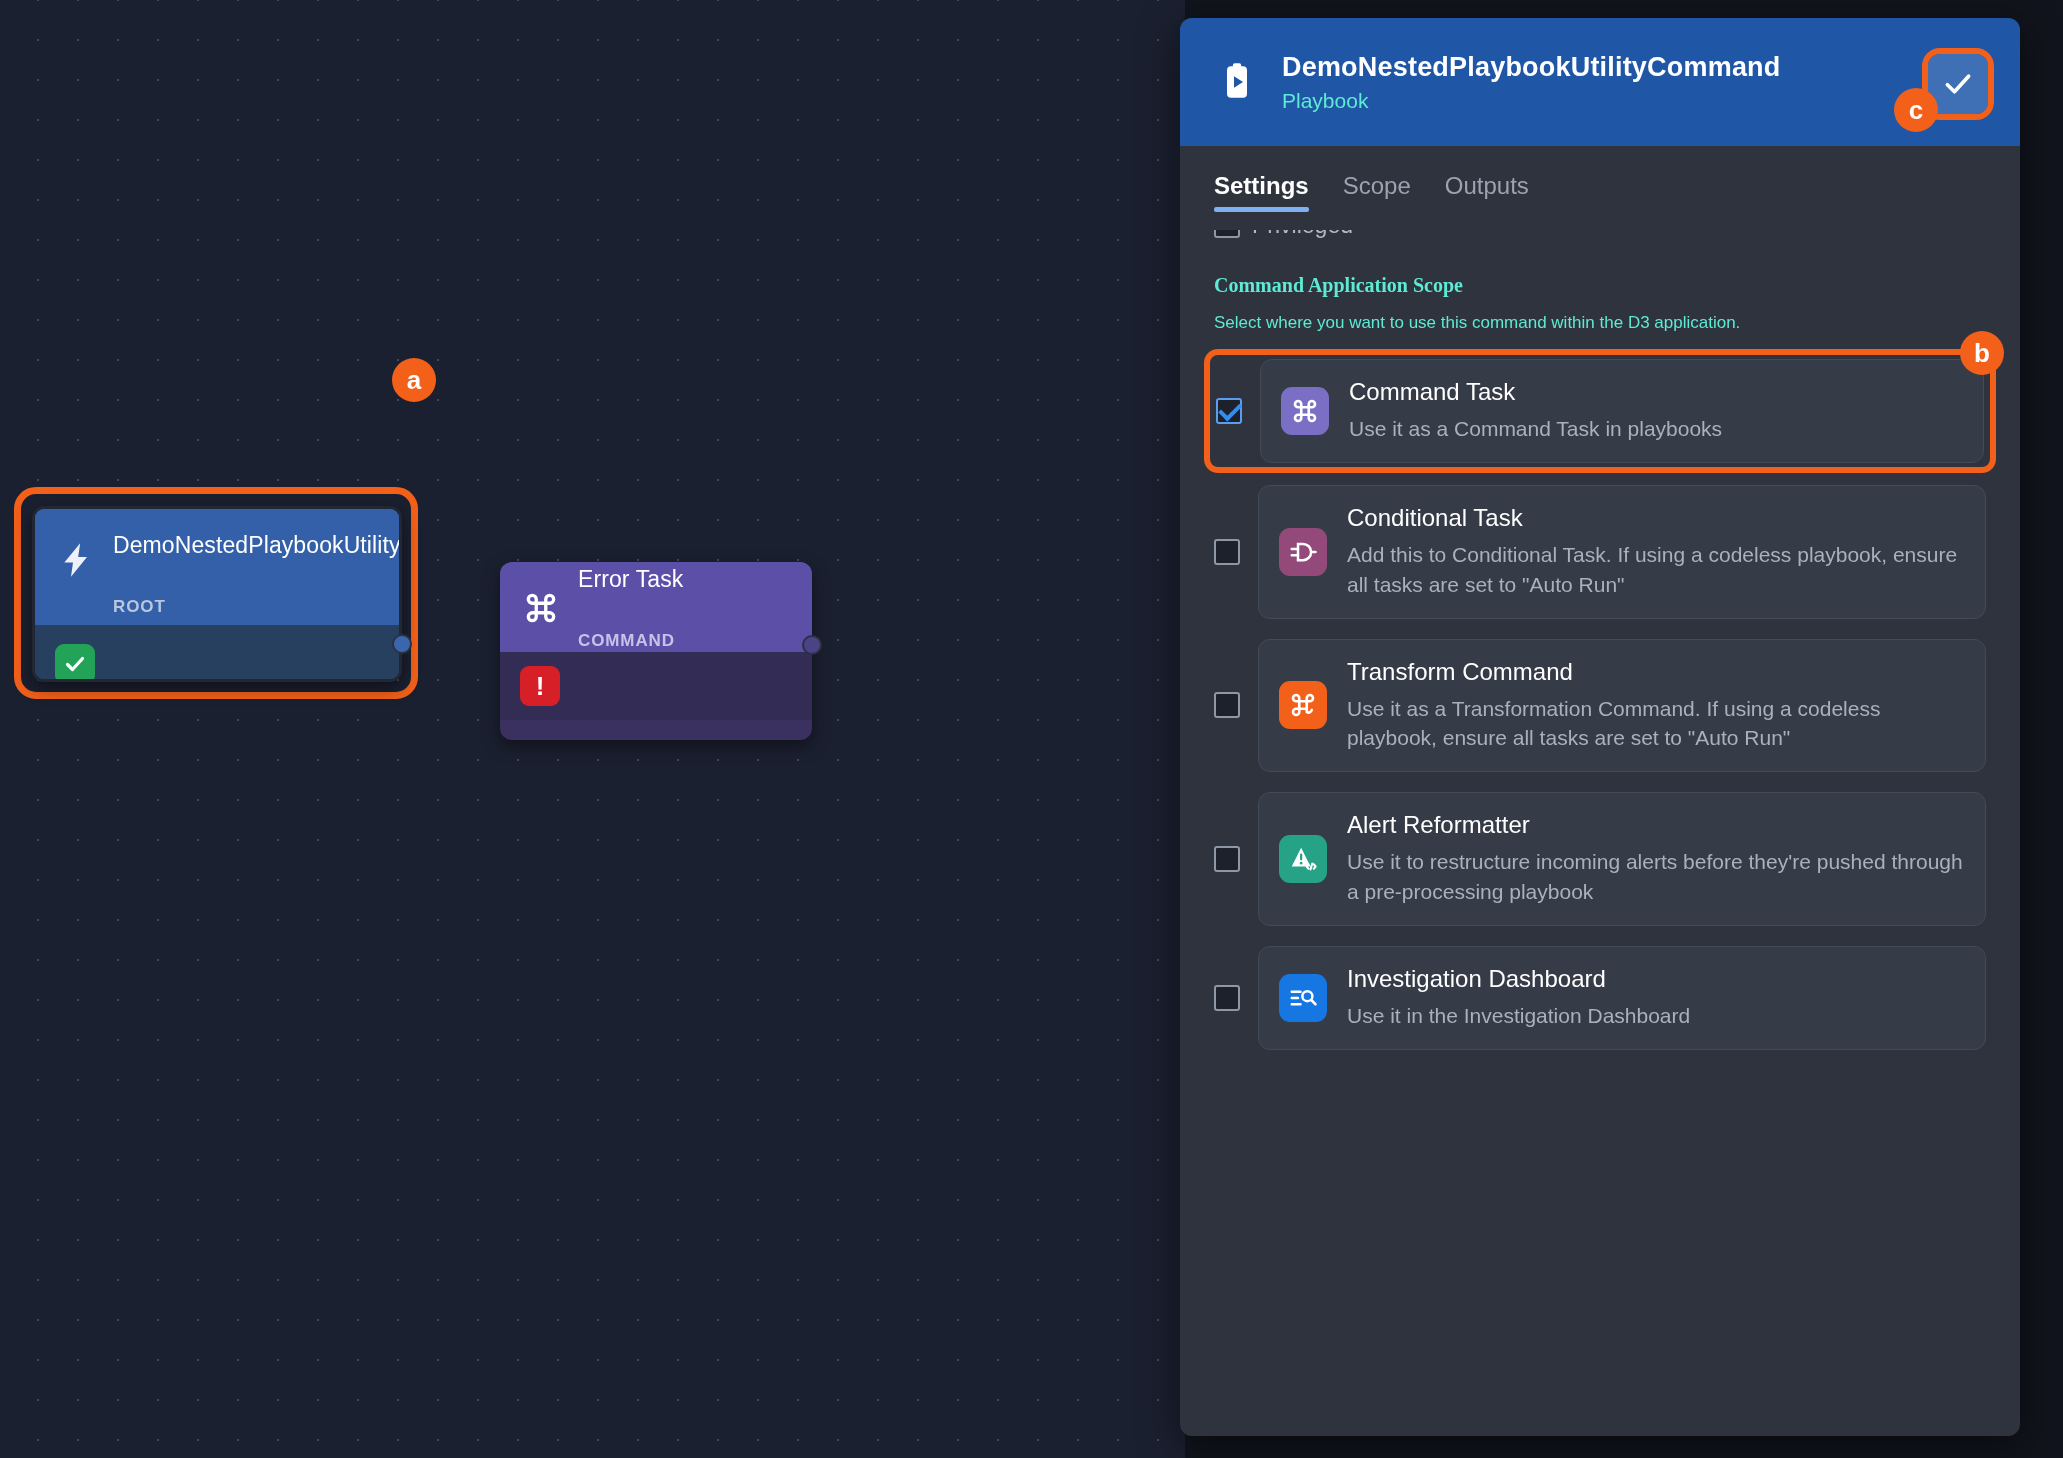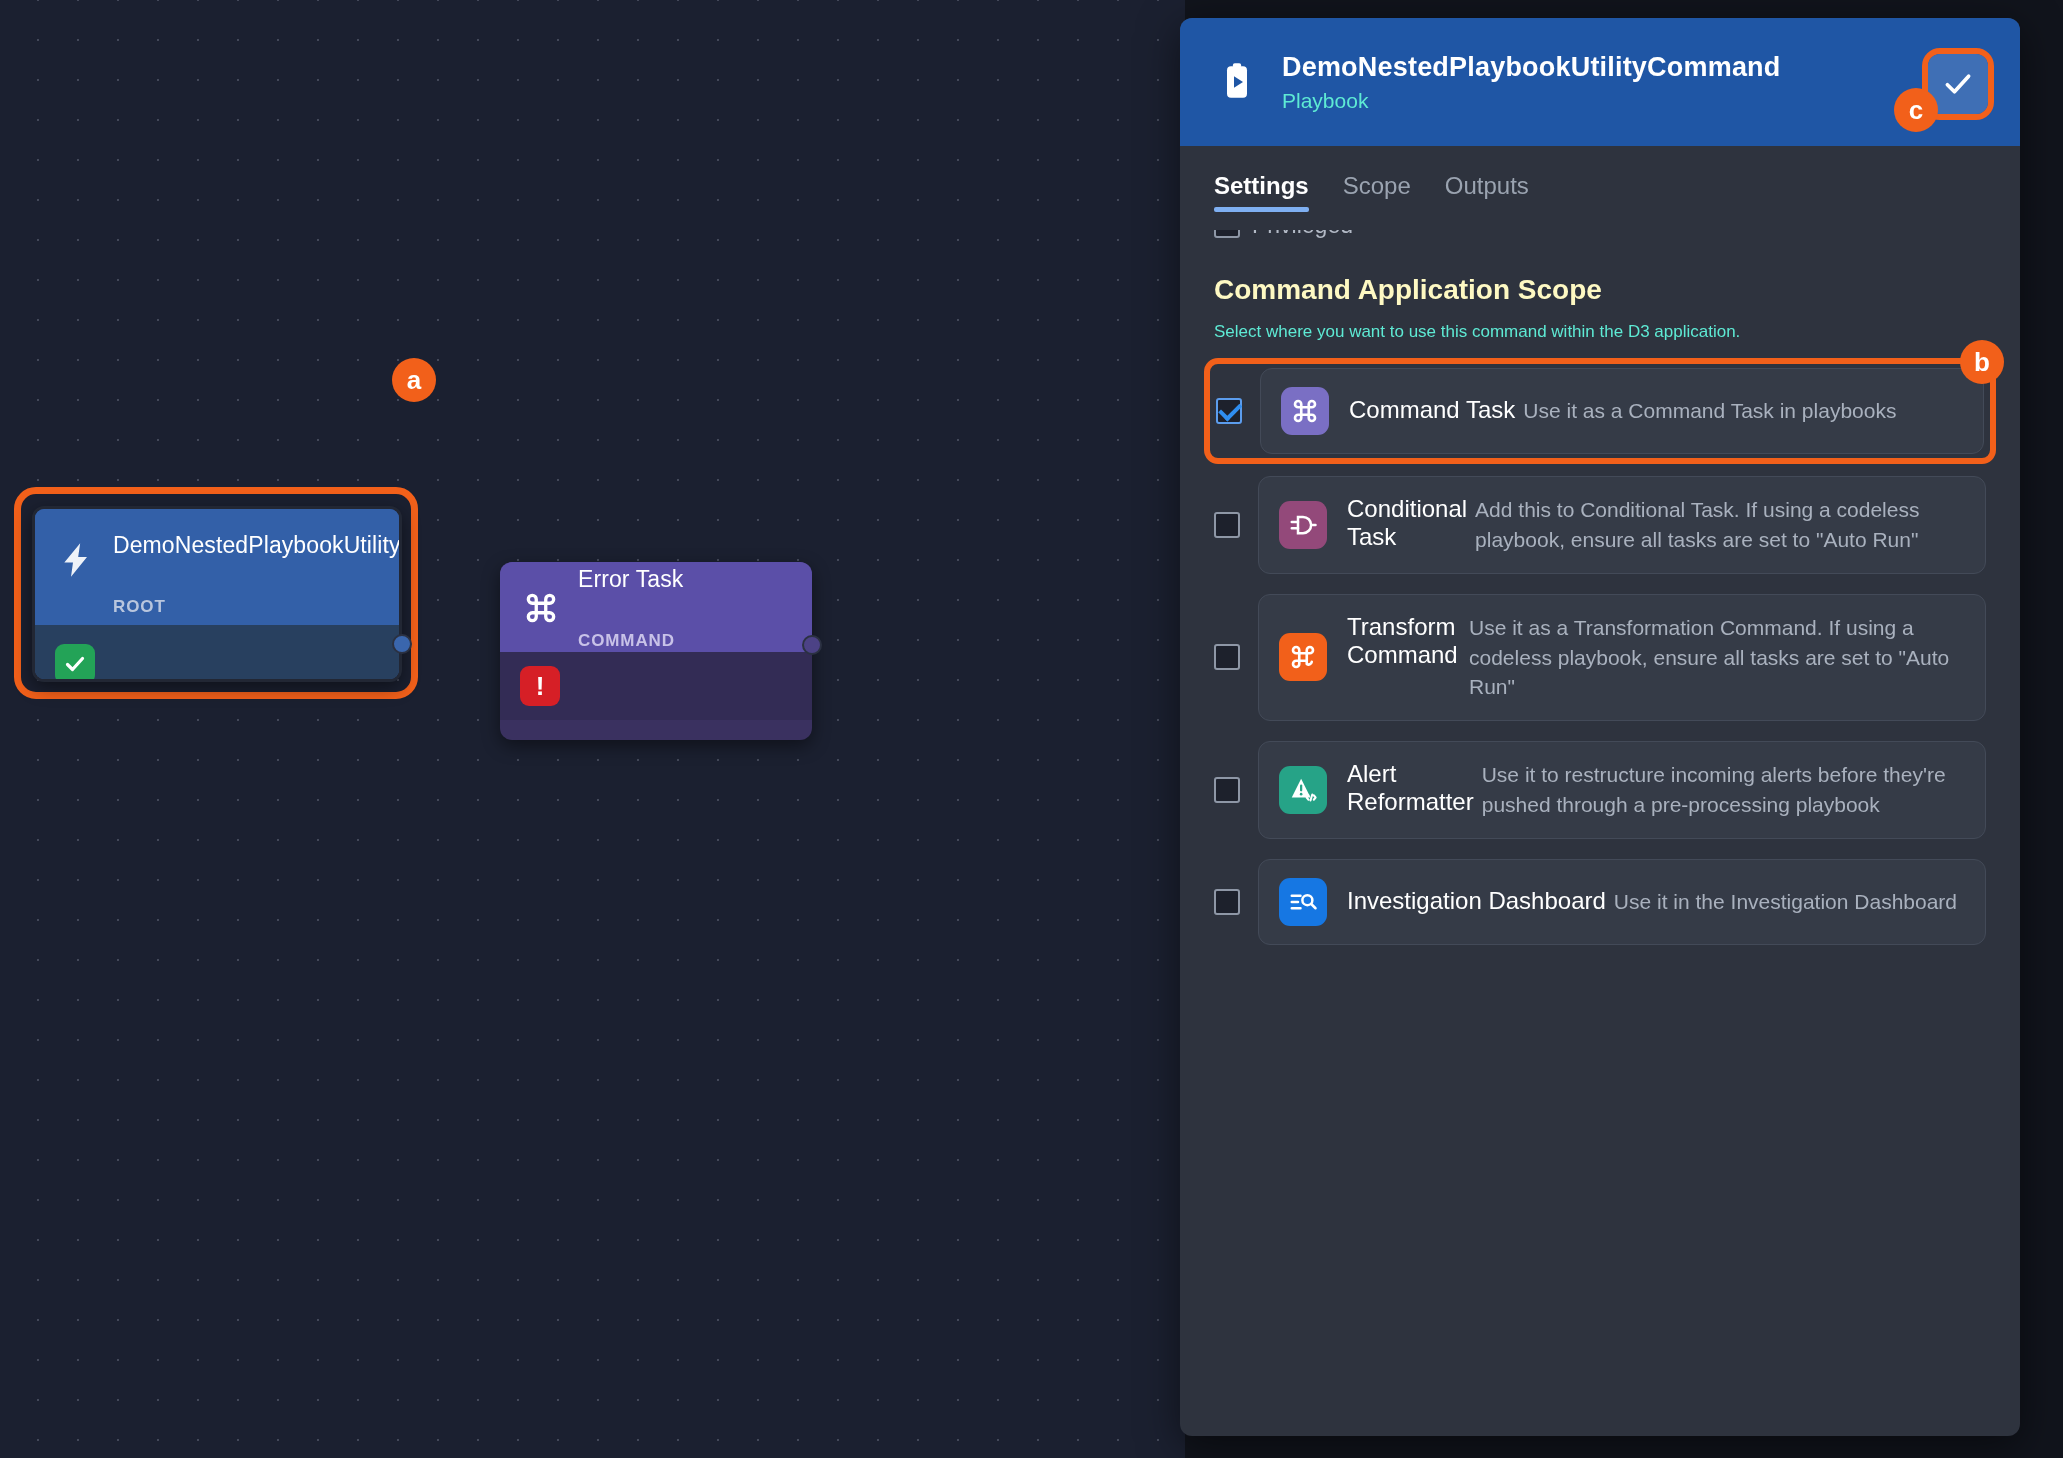--- a/index.html
+++ b/index.html
@@ -97,34 +97,34 @@
   .clipped-row { display: flex; align-items: center; gap: 12px; padding: 0 34px;
                  height: 26px; margin-top: -18px; overflow: hidden; }
   .cb { width: 26px; height: 26px; border: 2px solid #8e97a6; background: #1d212c;
         border-radius: 3px; flex: 0 0 26px; display:flex; align-items:center;
         justify-content:center; }
   .cb.checked { border-color: #5c9ded; }
   .cb.checked::after { content: ""; width: 9px; height: 17px; border: solid #2f8ef0;
         border-width: 0 4px 4px 0; transform: rotate(45deg) translate(-1px,-2px); }
   .clip-label { color: #b3bac6; font-size: 23px; }
 
-  .sec-title { color: #fef9c3; font-size: 28px; font-weight: bold; padding: 36px 34px 0 34px; }
+  .sec-title { color: #5eead4; font-size: 20px; font-weight: bold; padding: 36px 34px 0 34px; font-family: Liberation Serif, serif; }
   .sec-desc { color: #5eead4; font-size: 17px; line-height: 1.42; padding: 14px 34px 0 34px;
               max-width: 700px; }
 
   .options { padding: 14px 24px 30px 24px; display: flex; flex-direction: column; gap: 4px; }
   .opt-outer { position: relative; display: flex; align-items: center; gap: 18px;
                padding: 8px 10px; border-radius: 14px; }
   .opt-outer.sel { border: 6px solid #f2601a; padding: 4px 6px; }
   .opt-card { flex: 1; display: flex; align-items: center; gap: 20px;
               background: #353b47; border: 1px solid #434a58; border-radius: 12px;
               padding: 18px 20px; }
   .opt-icon { width: 48px; height: 48px; flex: 0 0 48px; border-radius: 11px;
               display: flex; align-items: center; justify-content: center; color: #fff; }
-  .opt-text { display: flex; flex-direction: row; gap: 8px; }
+  .opt-text { display: flex; flex-direction: column; gap: 8px; }
   .opt-label { color: #ffffff; font-size: 24px; }
   .opt-desc { color: #a9b1be; font-size: 21px; line-height: 1.42; }
   .anno-b { position: absolute; right: -14px; top: -24px; }
   svg { display: block; }
 </style>
 </head>
 <body>
 
 <div id="root">
 

